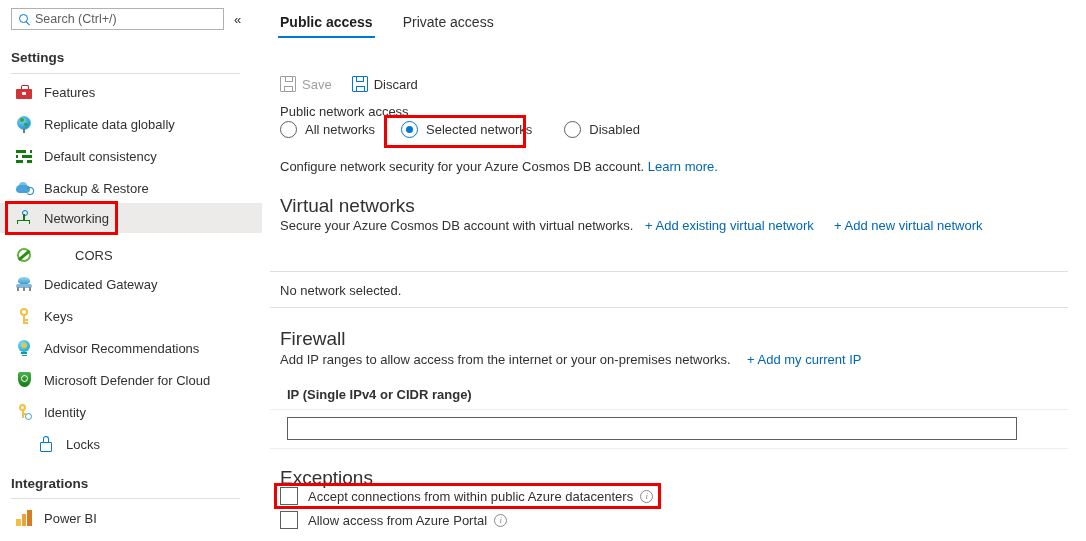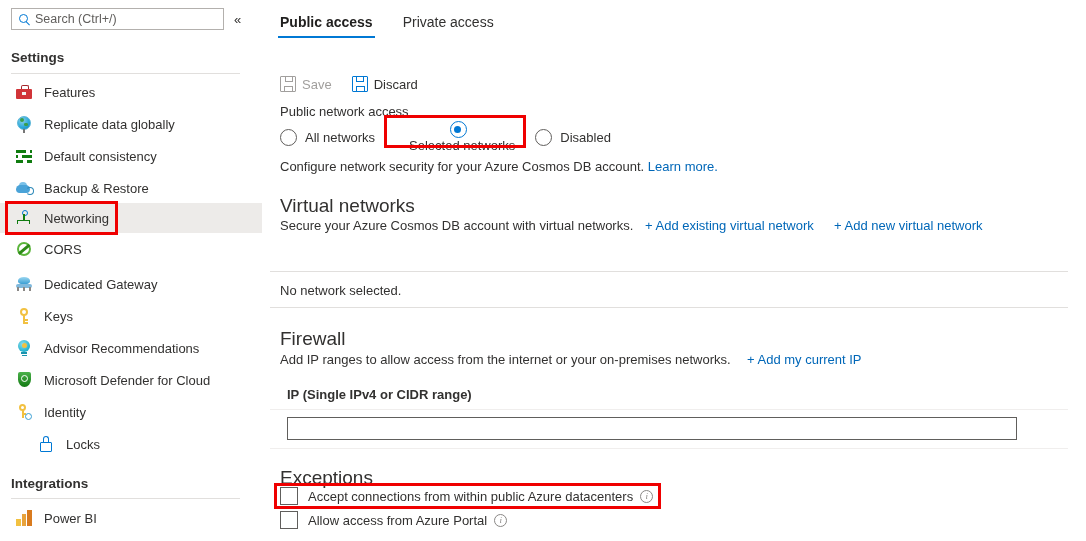--- a/index.html
+++ b/index.html
@@ -527,21 +527,21 @@
       <span class="sb-ico ico-net">
         <span class="cl"></span>
           <span class="vl"></span>
           <span class="hl"></span>
         <span class="b1"></span>
           <span class="b2"></span>
       </span>
       <span class="sb-label">Networking</span>
     </div>
 
-    <div class="sb-item" style="top:234px;">
+    <div class="sb-item" style="top:240px;gap:31px;">
       <span class="sb-ico ico-cors">
         <span class="ring"></span>
           <span class="sl"></span>
       </span>
       <span class="sb-label">CORS</span>
     </div>
 
     <div class="sb-item" style="top:269px;">
       <span class="sb-ico ico-gw">
         <span class="top"></span>
@@ -630,21 +630,21 @@
       </div>
     </div>
 
     <div class="lbl" style="left:18px; top:104px;">Public network access</div>
 
     <div class="radio-group">
       <div class="radio-opt">
         <span class="radio-c"></span>
         <span class="radio-t">All networks</span>
       </div>
-      <div class="radio-opt checked" style="margin-right:20px;flex-direction:column;">
+      <div class="radio-opt checked" style="margin-right:32px;">
         <span class="radio-c"></span>
         <span class="radio-t">Selected networks</span>
       </div>
       <div class="radio-opt">
         <span class="radio-c"></span>
         <span class="radio-t">Disabled</span>
       </div>
     </div>
 
     <div class="highlight" style="left:122px; top:115px; width:142px; height:33px;"></div>

